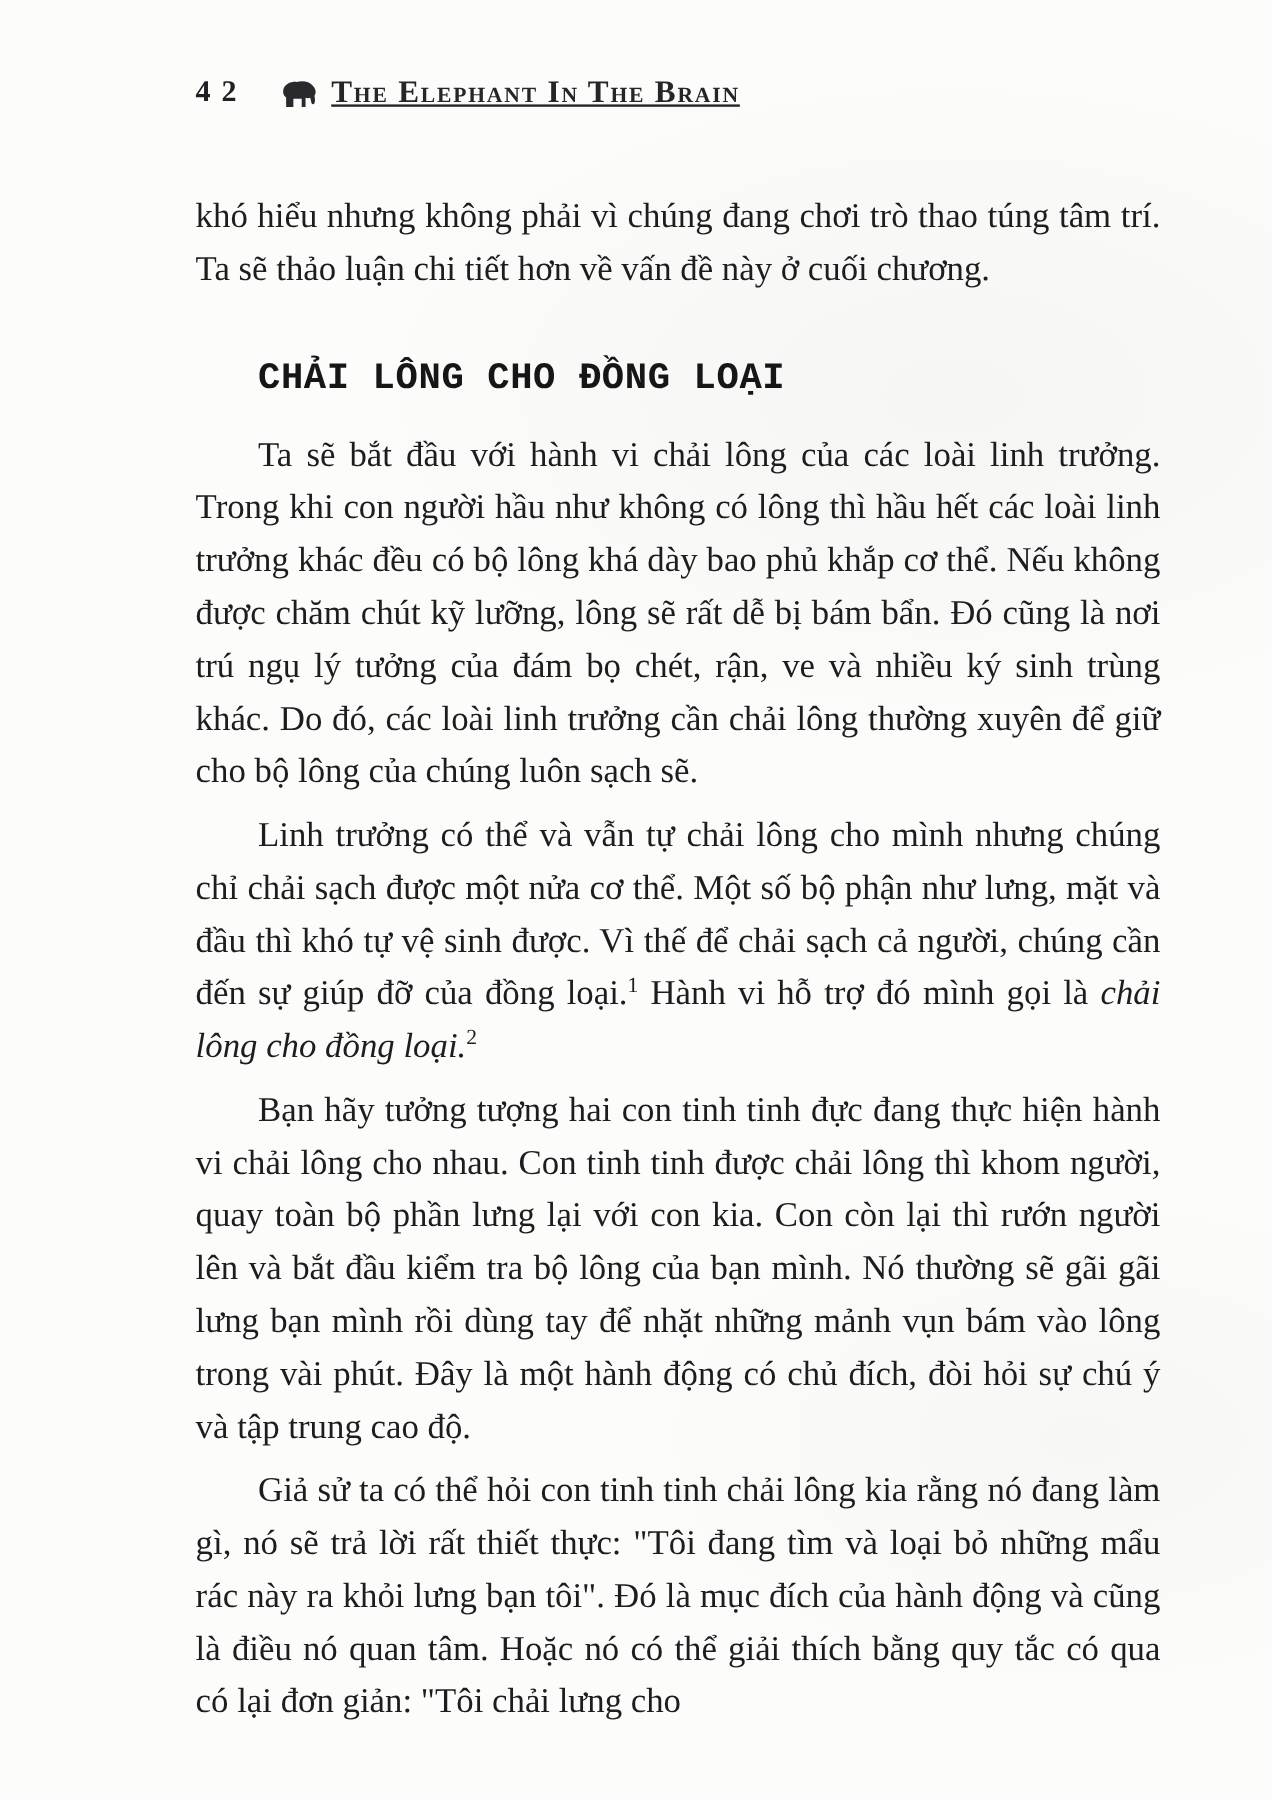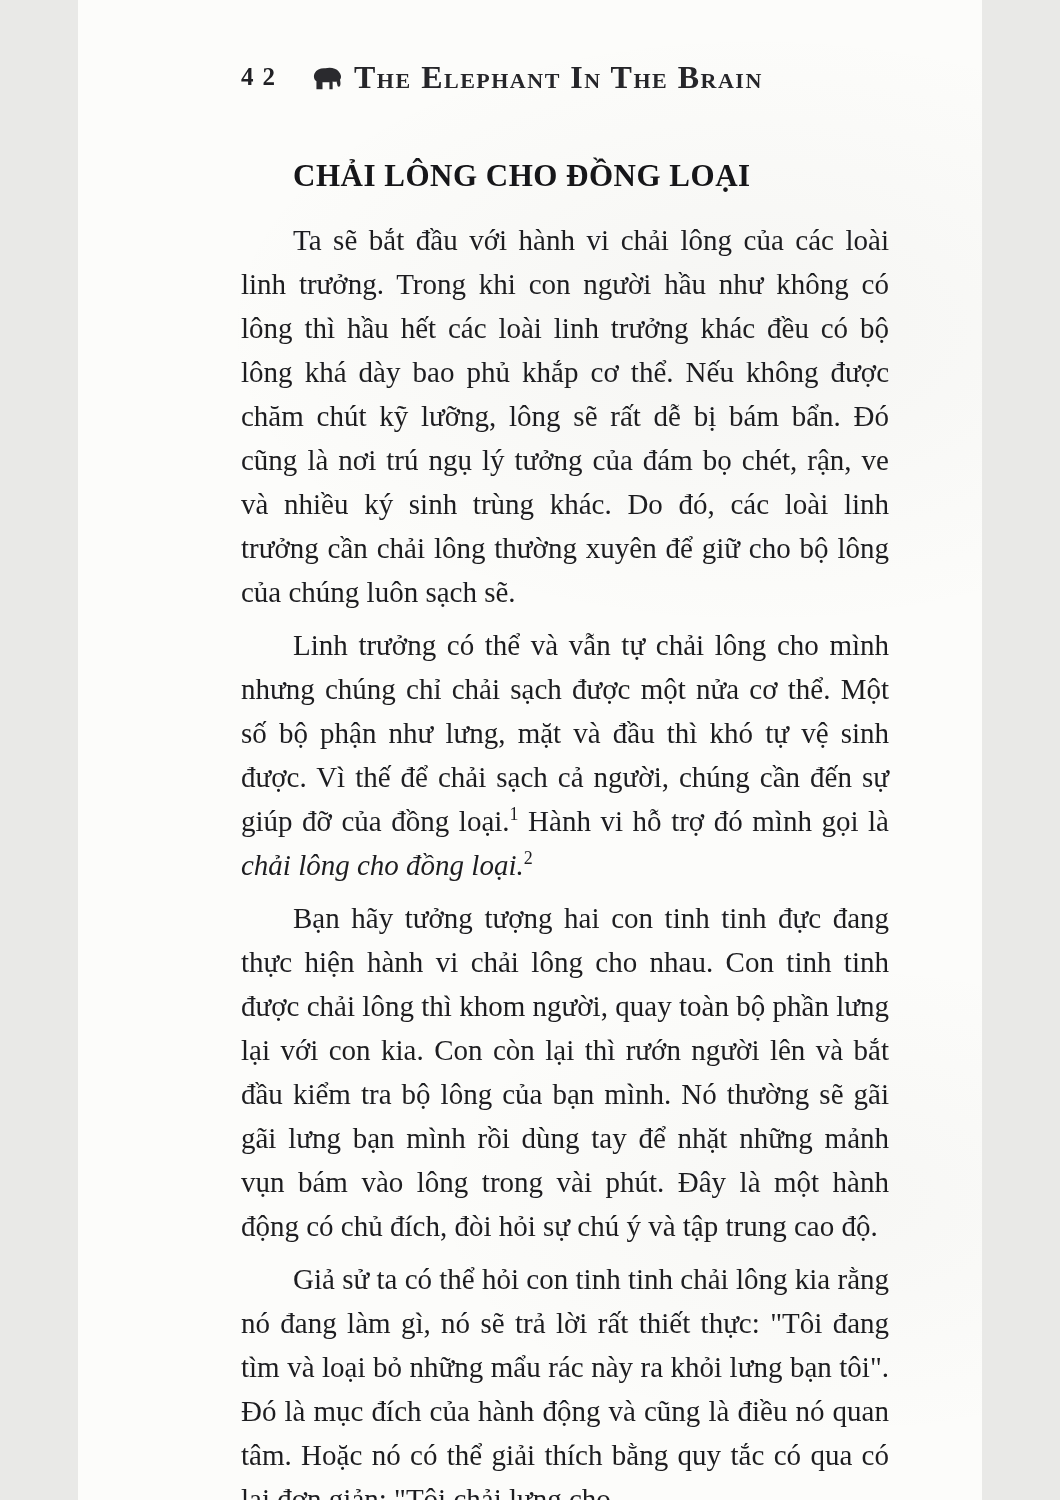--- a/index.html
+++ b/index.html
@@ -2,21 +2,21 @@
 <html><head>
 <meta charset="utf-8">
 <style>
   html, body {
     margin: 0;
     padding: 0;
     background: #e9e9e7;
   }
   .page {
     position: relative;
-    width: 904px;
+    width: 1060px;
     height: 1500px;
     margin: 0 auto;
     background:
       radial-gradient(ellipse 900px 500px at 75% 22%, rgba(120,120,115,0.05), transparent 60%),
       radial-gradient(ellipse 700px 400px at 85% 80%, rgba(120,120,115,0.04), transparent 60%),
       #fcfcfa;
     color: #1d1d20;
     font-family: "Liberation Serif", "DejaVu Serif", serif;
     overflow: hidden;
     box-sizing: border-box;
@@ -34,40 +34,41 @@
     color: #202024;
   }
   .header-icon {
     margin: 2px 10px 0 28px;
     display: inline-flex;
     align-items: center;
   }
   .book-title {
     font-variant: small-caps;
     font-weight: 700;
-    font-size: 32px;
+    font-size: 26px;
     letter-spacing: 1.5px;
     color: #26262a;
+    text-decoration: underline;
   }
   .content {
     margin-top: 64px;
   }
   p.para {
     font-size: 29px;
     line-height: 44px;
     text-align: justify;
     margin: 0 0 9px 0;
     text-indent: 52px;
     color: #1d1d20;
   }
   p.para.no-indent {
     text-indent: 0;
   }
   h2.section-heading {
-    font-family: Liberation Serif, serif;
+    font-family: Liberation Mono, monospace;
     font-weight: 700;
     font-size: 31px;
     letter-spacing: 0.5px;
     color: #161619;
     margin: 52px 0 24px 52px;
   }
   sup.fn {
     font-size: 0.62em;
     line-height: 0;
     vertical-align: super;
@@ -86,20 +87,21 @@
     <span class="header-icon">
       <svg viewBox="0 0 36 28" width="32" height="25" aria-hidden="true">
         <path d="M5 26 V17 C2 15 1.5 11 3 8 C5 4 10 2 15 2.5 C20 1 27 2 30 6 C33 9 33.5 13 31.5 15.5 C32 18 32.5 20.5 31.5 22.5 C31 23.6 29.2 23.6 28.8 22.4 L27.6 17.4 C26.2 17.9 24.6 17.9 23.2 17.4 V26 H19.6 V18.2 H11.8 V26 Z" fill="#2a2a2e"></path>
       </svg>
     </span>
     <span class="book-title">The Elephant In The Brain</span>
   </div>
 
   <div class="content">
 
+    <p class="para no-indent">khó hiểu nhưng không phải vì chúng đang chơi trò thao túng tâm trí. Ta sẽ thảo luận chi tiết hơn về vấn đề này ở cuối chương.</p>
 
     <h2 class="section-heading">CHẢI LÔNG CHO ĐỒNG LOẠI</h2>
 
     <p class="para">Ta sẽ bắt đầu với hành vi chải lông của các loài linh trưởng. Trong khi con người hầu như không có lông thì hầu hết các loài linh trưởng khác đều có bộ lông khá dày bao phủ khắp cơ thể. Nếu không được chăm chút kỹ lưỡng, lông sẽ rất dễ bị bám bẩn. Đó cũng là nơi trú ngụ lý tưởng của đám bọ chét, rận, ve và nhiều ký sinh trùng khác. Do đó, các loài linh trưởng cần chải lông thường xuyên để giữ cho bộ lông của chúng luôn sạch sẽ.</p>
 
     <p class="para"><span>Linh trưởng có thể và vẫn tự chải lông cho mình nhưng chúng chỉ chải sạch được một nửa cơ thể. Một số bộ phận như lưng, mặt và đầu thì khó tự vệ sinh được. Vì thế để chải sạch cả người, chúng cần đến sự giúp đỡ của đồng loại.</span><sup class="fn">1</sup><span> Hành vi hỗ trợ đó mình gọi là </span><em class="term">chải lông cho đồng loại.</em><sup class="fn">2</sup></p>
 
     <p class="para">Bạn hãy tưởng tượng hai con tinh tinh đực đang thực hiện hành vi chải lông cho nhau. Con tinh tinh được chải lông thì khom người, quay toàn bộ phần lưng lại với con kia. Con còn lại thì rướn người lên và bắt đầu kiểm tra bộ lông của bạn mình. Nó thường sẽ gãi gãi lưng bạn mình rồi dùng tay để nhặt những mảnh vụn bám vào lông trong vài phút. Đây là một hành động có chủ đích, đòi hỏi sự chú ý và tập trung cao độ.</p>
 
     <p class="para">Giả sử ta có thể hỏi con tinh tinh chải lông kia rằng nó đang làm gì, nó sẽ trả lời rất thiết thực: "Tôi đang tìm và loại bỏ những mẩu rác này ra khỏi lưng bạn tôi". Đó là mục đích của hành động và cũng là điều nó quan tâm. Hoặc nó có thể giải thích bằng quy tắc có qua có lại đơn giản: "Tôi chải lưng cho</p>

